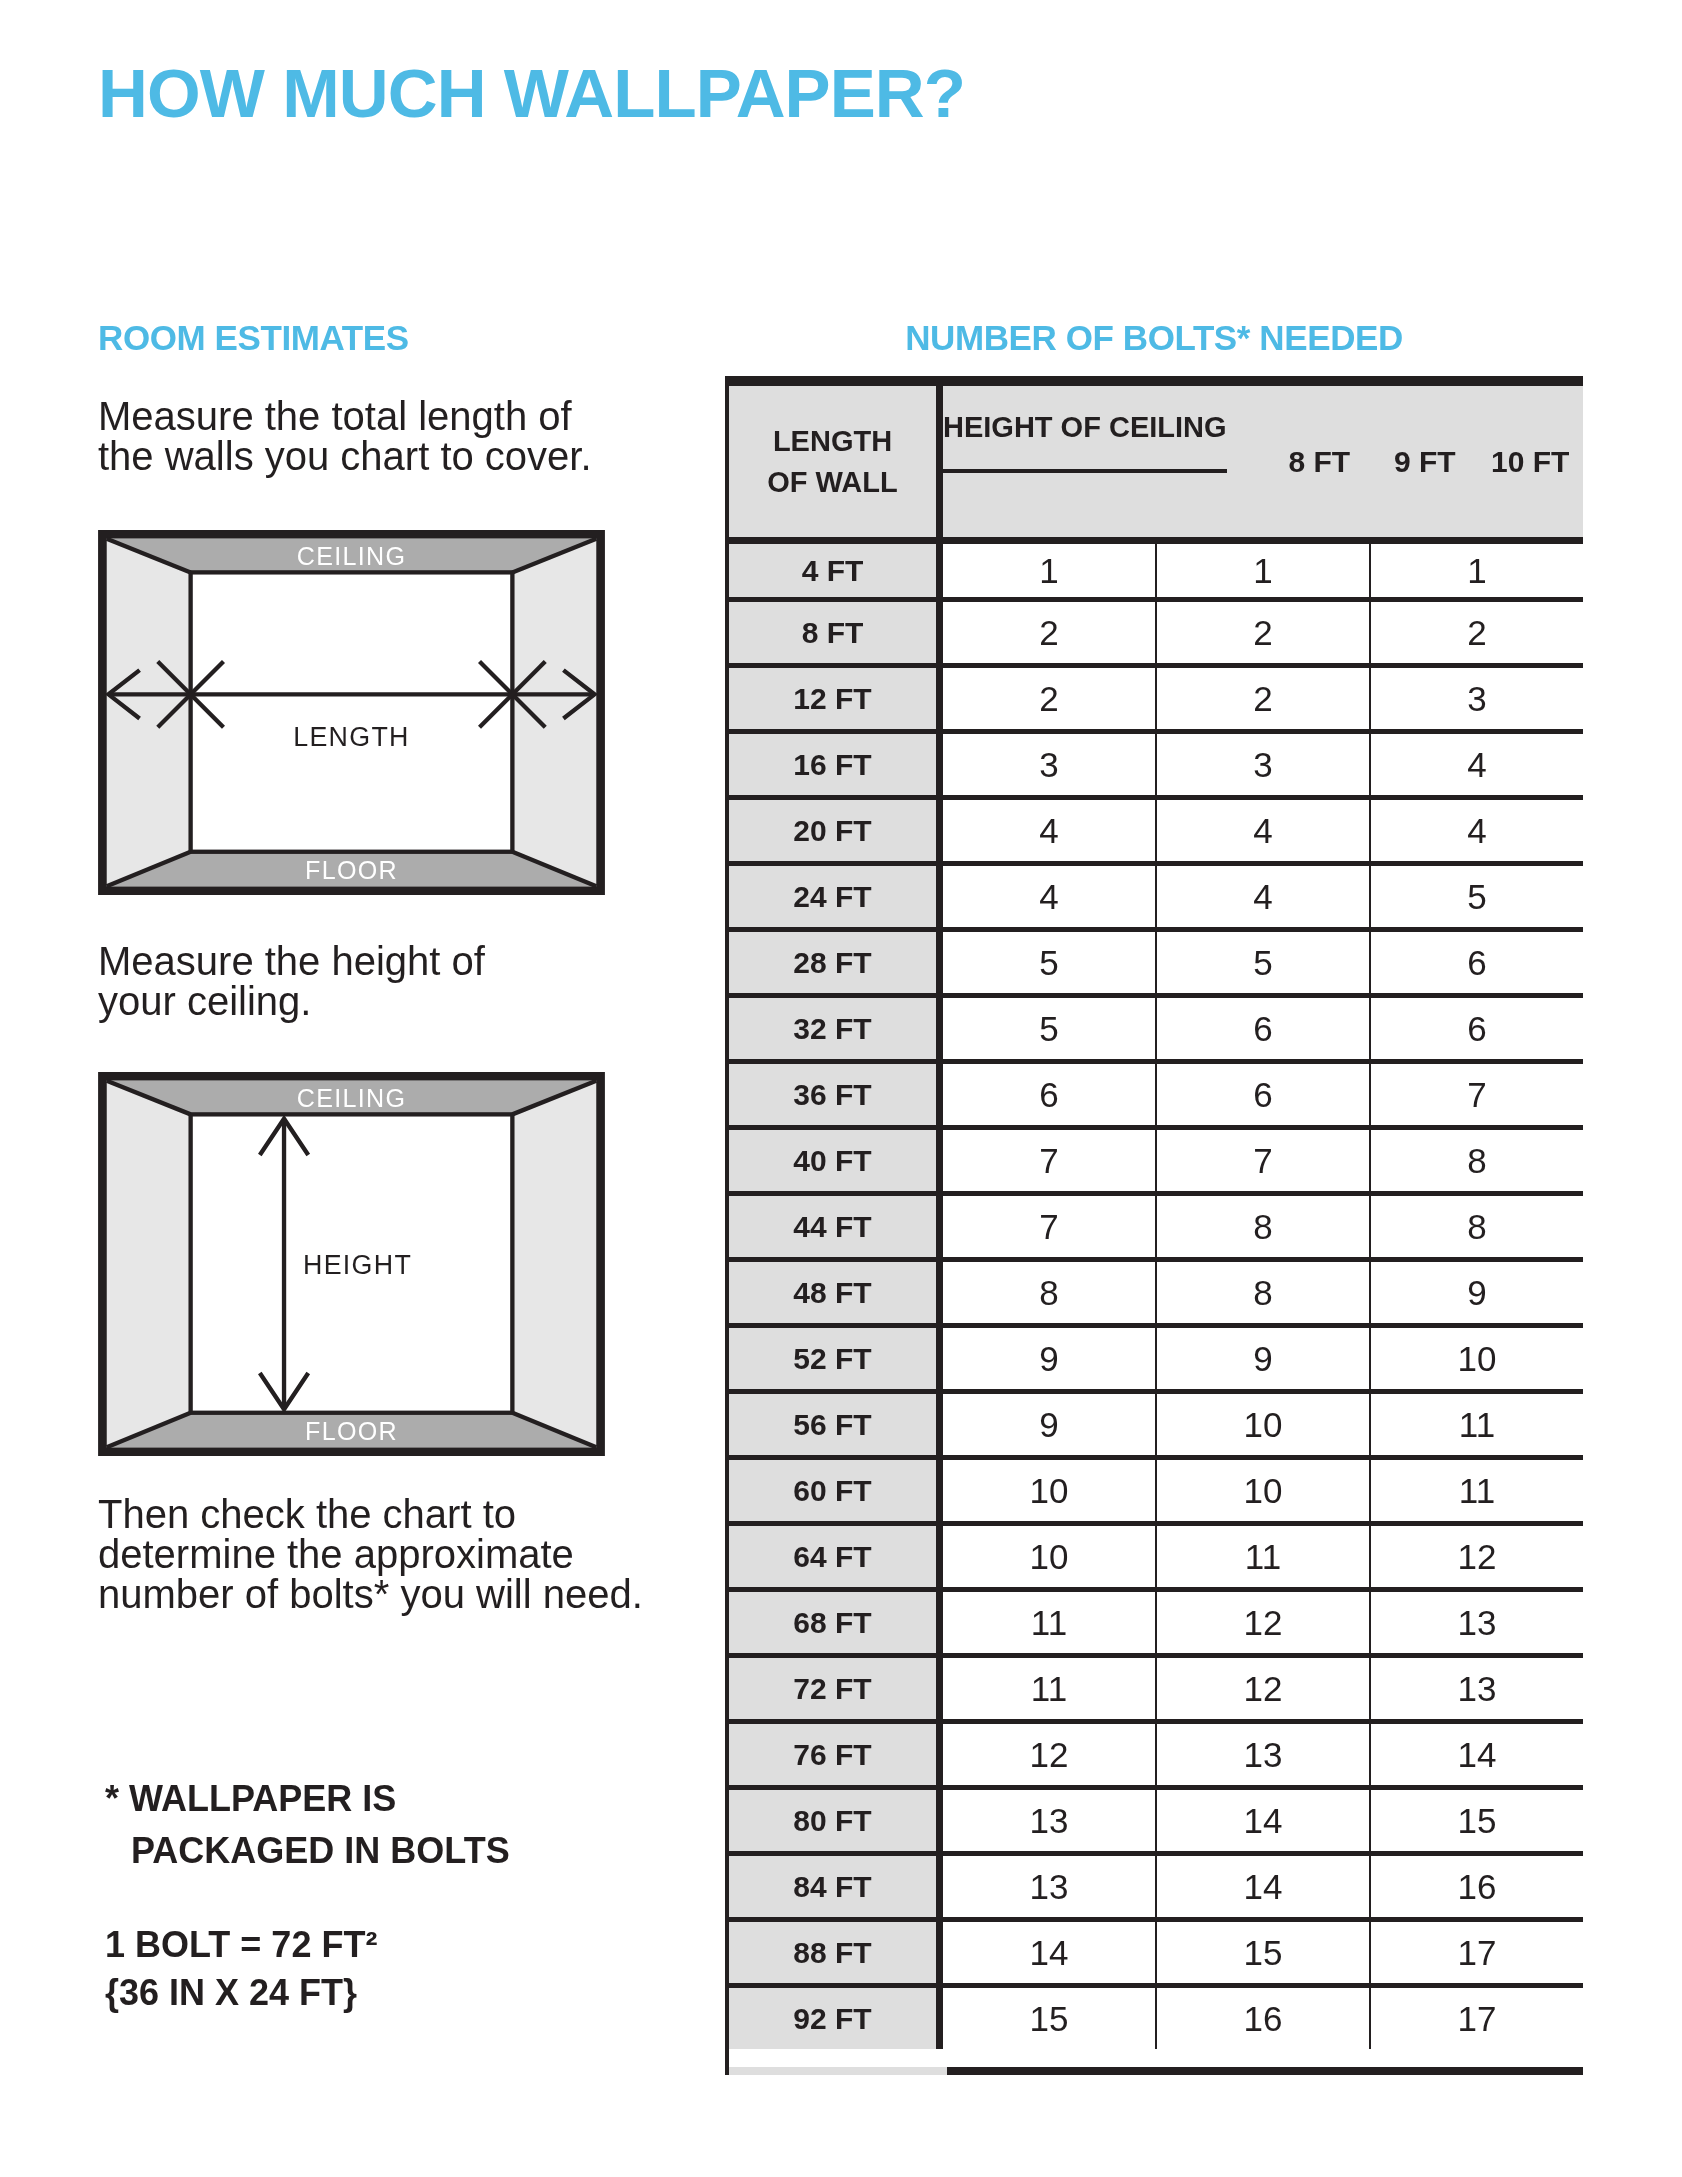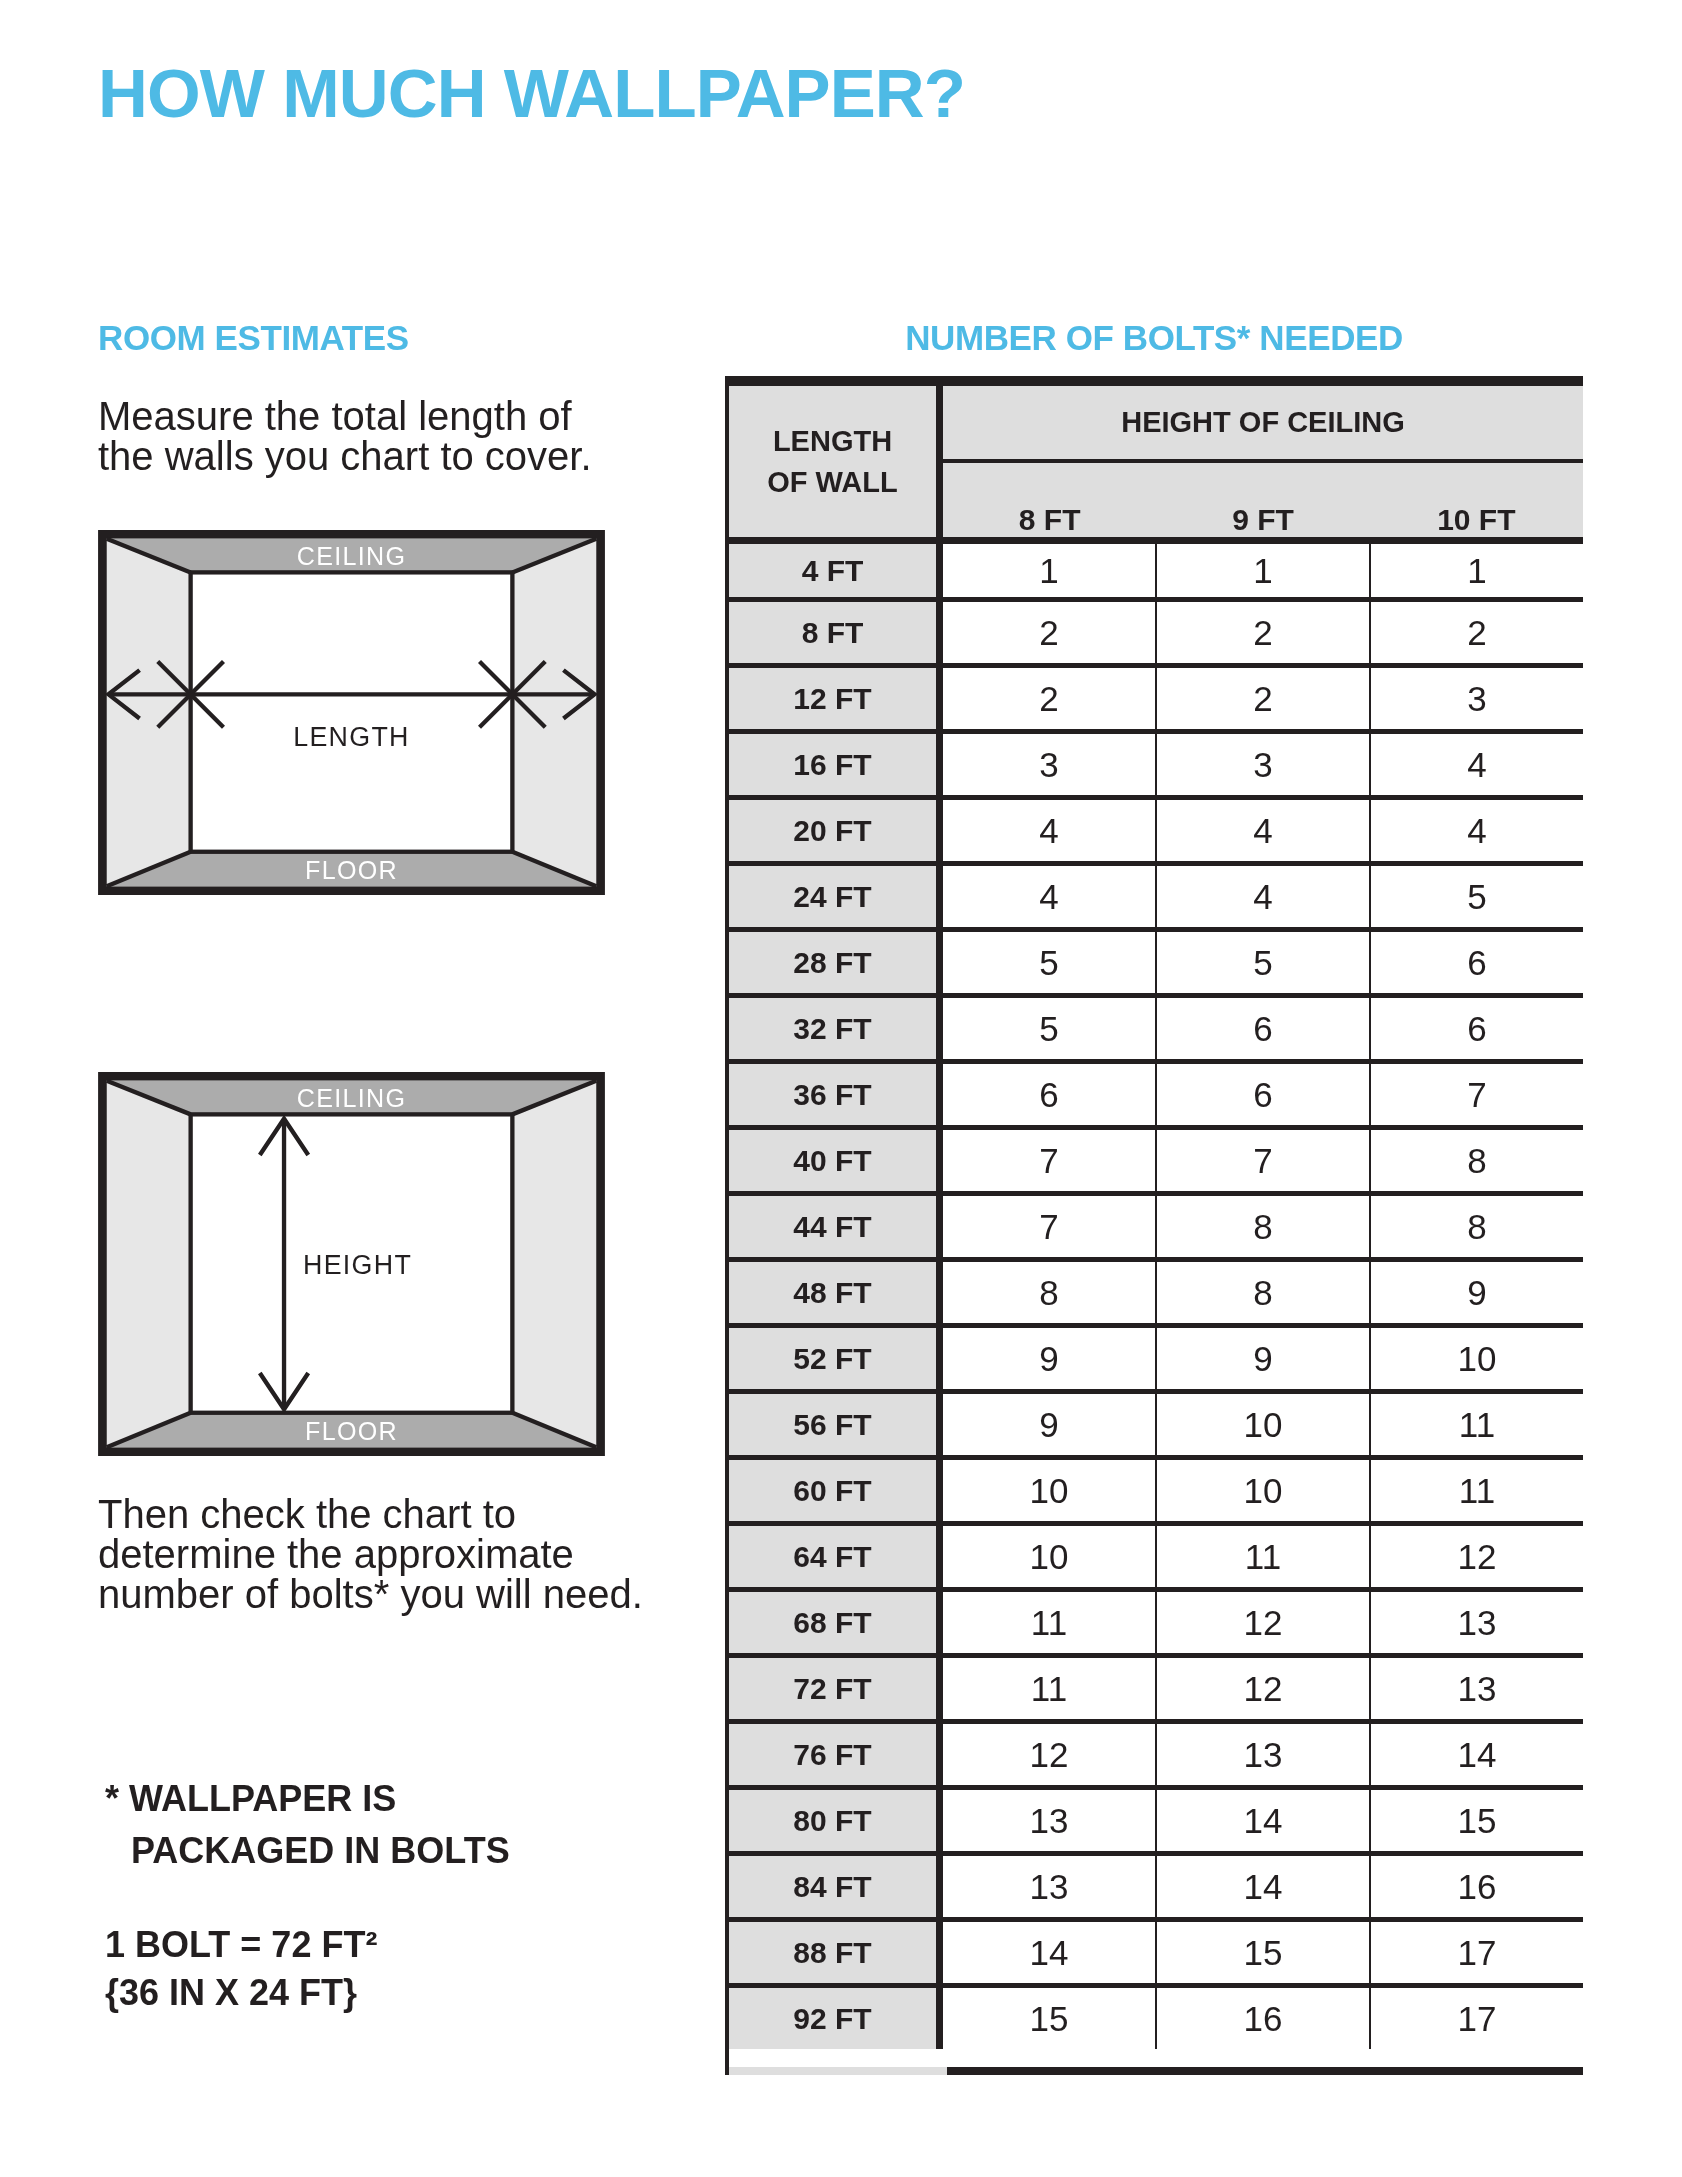--- a/index.html
+++ b/index.html
@@ -40,21 +40,21 @@
     background:#ffffff;
   }
   .topbar { height:10.4px; background:#231F20; }
   .thead { display:flex; height:158px; box-sizing:border-box; border-bottom:7px solid #231F20; }
   .corner {
     width:214px; box-sizing:border-box; background:#DEDEDE;
     border-right:7px solid #231F20;
     display:flex; flex-direction:column; align-items:center; justify-content:center;
     font-size:29px; font-weight:bold; line-height:41px; text-align:center;
   }
-  .hright { flex:1; display:flex; flex-direction:column; background:#DEDEDE;gap:40px; }
+  .hright { flex:1; display:flex; flex-direction:row; background:#DEDEDE;gap:40px; }
   .hgroup {
     height:87px; box-sizing:border-box; border-bottom:4.3px solid #231F20;
     display:flex; align-items:center; justify-content:center;
     font-size:29px; font-weight:bold;
   }
   .hcols { flex:1; display:flex; }
   .hcol { flex:1; display:flex; align-items:center; justify-content:center; font-size:30px; font-weight:bold; }
 
   .tbody {}
   .trow { display:flex; height:66px; box-sizing:border-box; border-top:5.2px solid #231F20; }
@@ -104,20 +104,24 @@
       <line x1="69" y1="152" x2="145" y2="228"></line>
       <line x1="69" y1="228" x2="145" y2="152"></line>
       <line x1="441" y1="152" x2="517" y2="228"></line>
       <line x1="441" y1="228" x2="517" y2="152"></line>
     </g>
     <text x="293" y="40" text-anchor="middle" font-size="29" letter-spacing="1.5" fill="#FFFFFF">CEILING</text>
     <text x="293" y="403" text-anchor="middle" font-size="29" letter-spacing="1.5" fill="#FFFFFF">FLOOR</text>
     <text x="293" y="250" text-anchor="middle" font-size="31" letter-spacing="1.5" fill="#231F20">LENGTH</text>
   </svg>
 
+  <div class="abs para p2">
+    <div>Measure the height of</div>
+    <div>your ceiling.</div>
+  </div>
 
   <svg class="abs svg2" width="507" height="384" viewBox="0 0 586 444">
     <rect x="5" y="5" width="576" height="434" fill="#E7E7E7" stroke="#231F20" stroke-width="10"></rect>
     <polygon points="10,10 576,10 479,49 107,49" fill="#ACACAC"></polygon>
     <polygon points="10,434 107,394 479,394 576,434" fill="#ACACAC"></polygon>
     <rect x="107" y="49" width="372" height="345" fill="#FFFFFF" stroke="#231F20" stroke-width="5"></rect>
     <g stroke="#231F20" stroke-width="5">
       <line x1="10" y1="10" x2="107" y2="49"></line>
       <line x1="576" y1="10" x2="479" y2="49"></line>
       <line x1="10" y1="434" x2="107" y2="394"></line>

